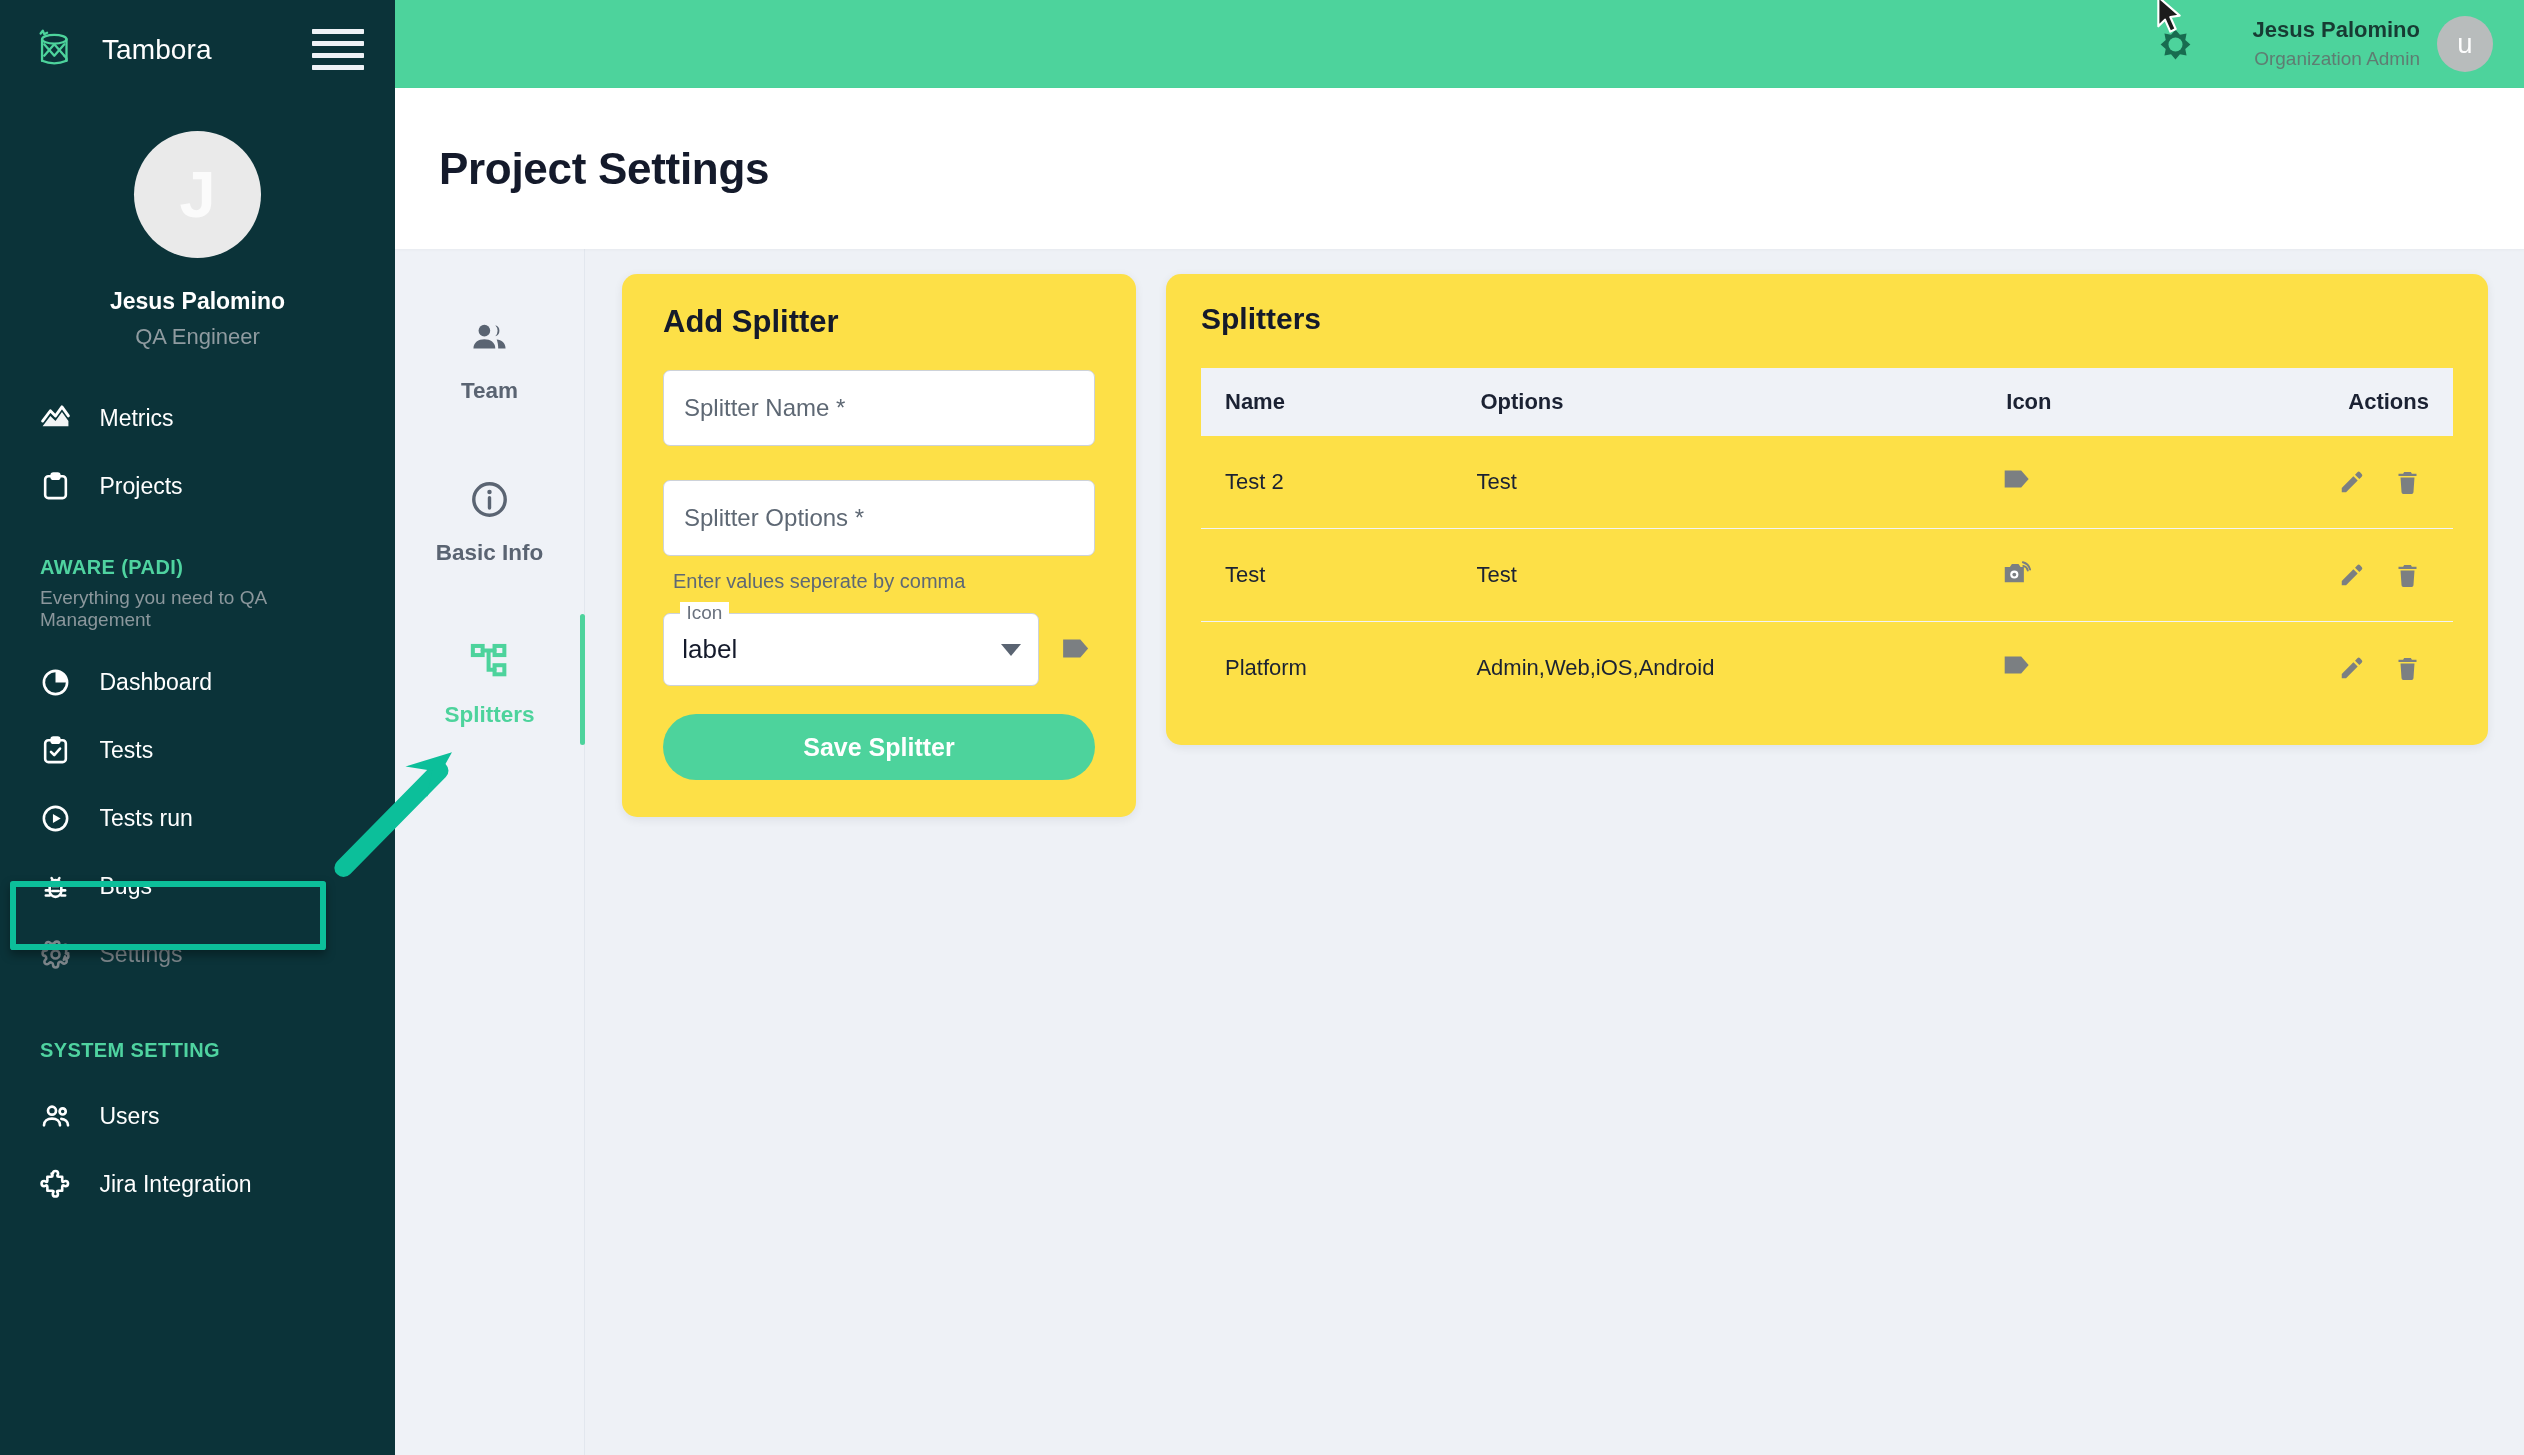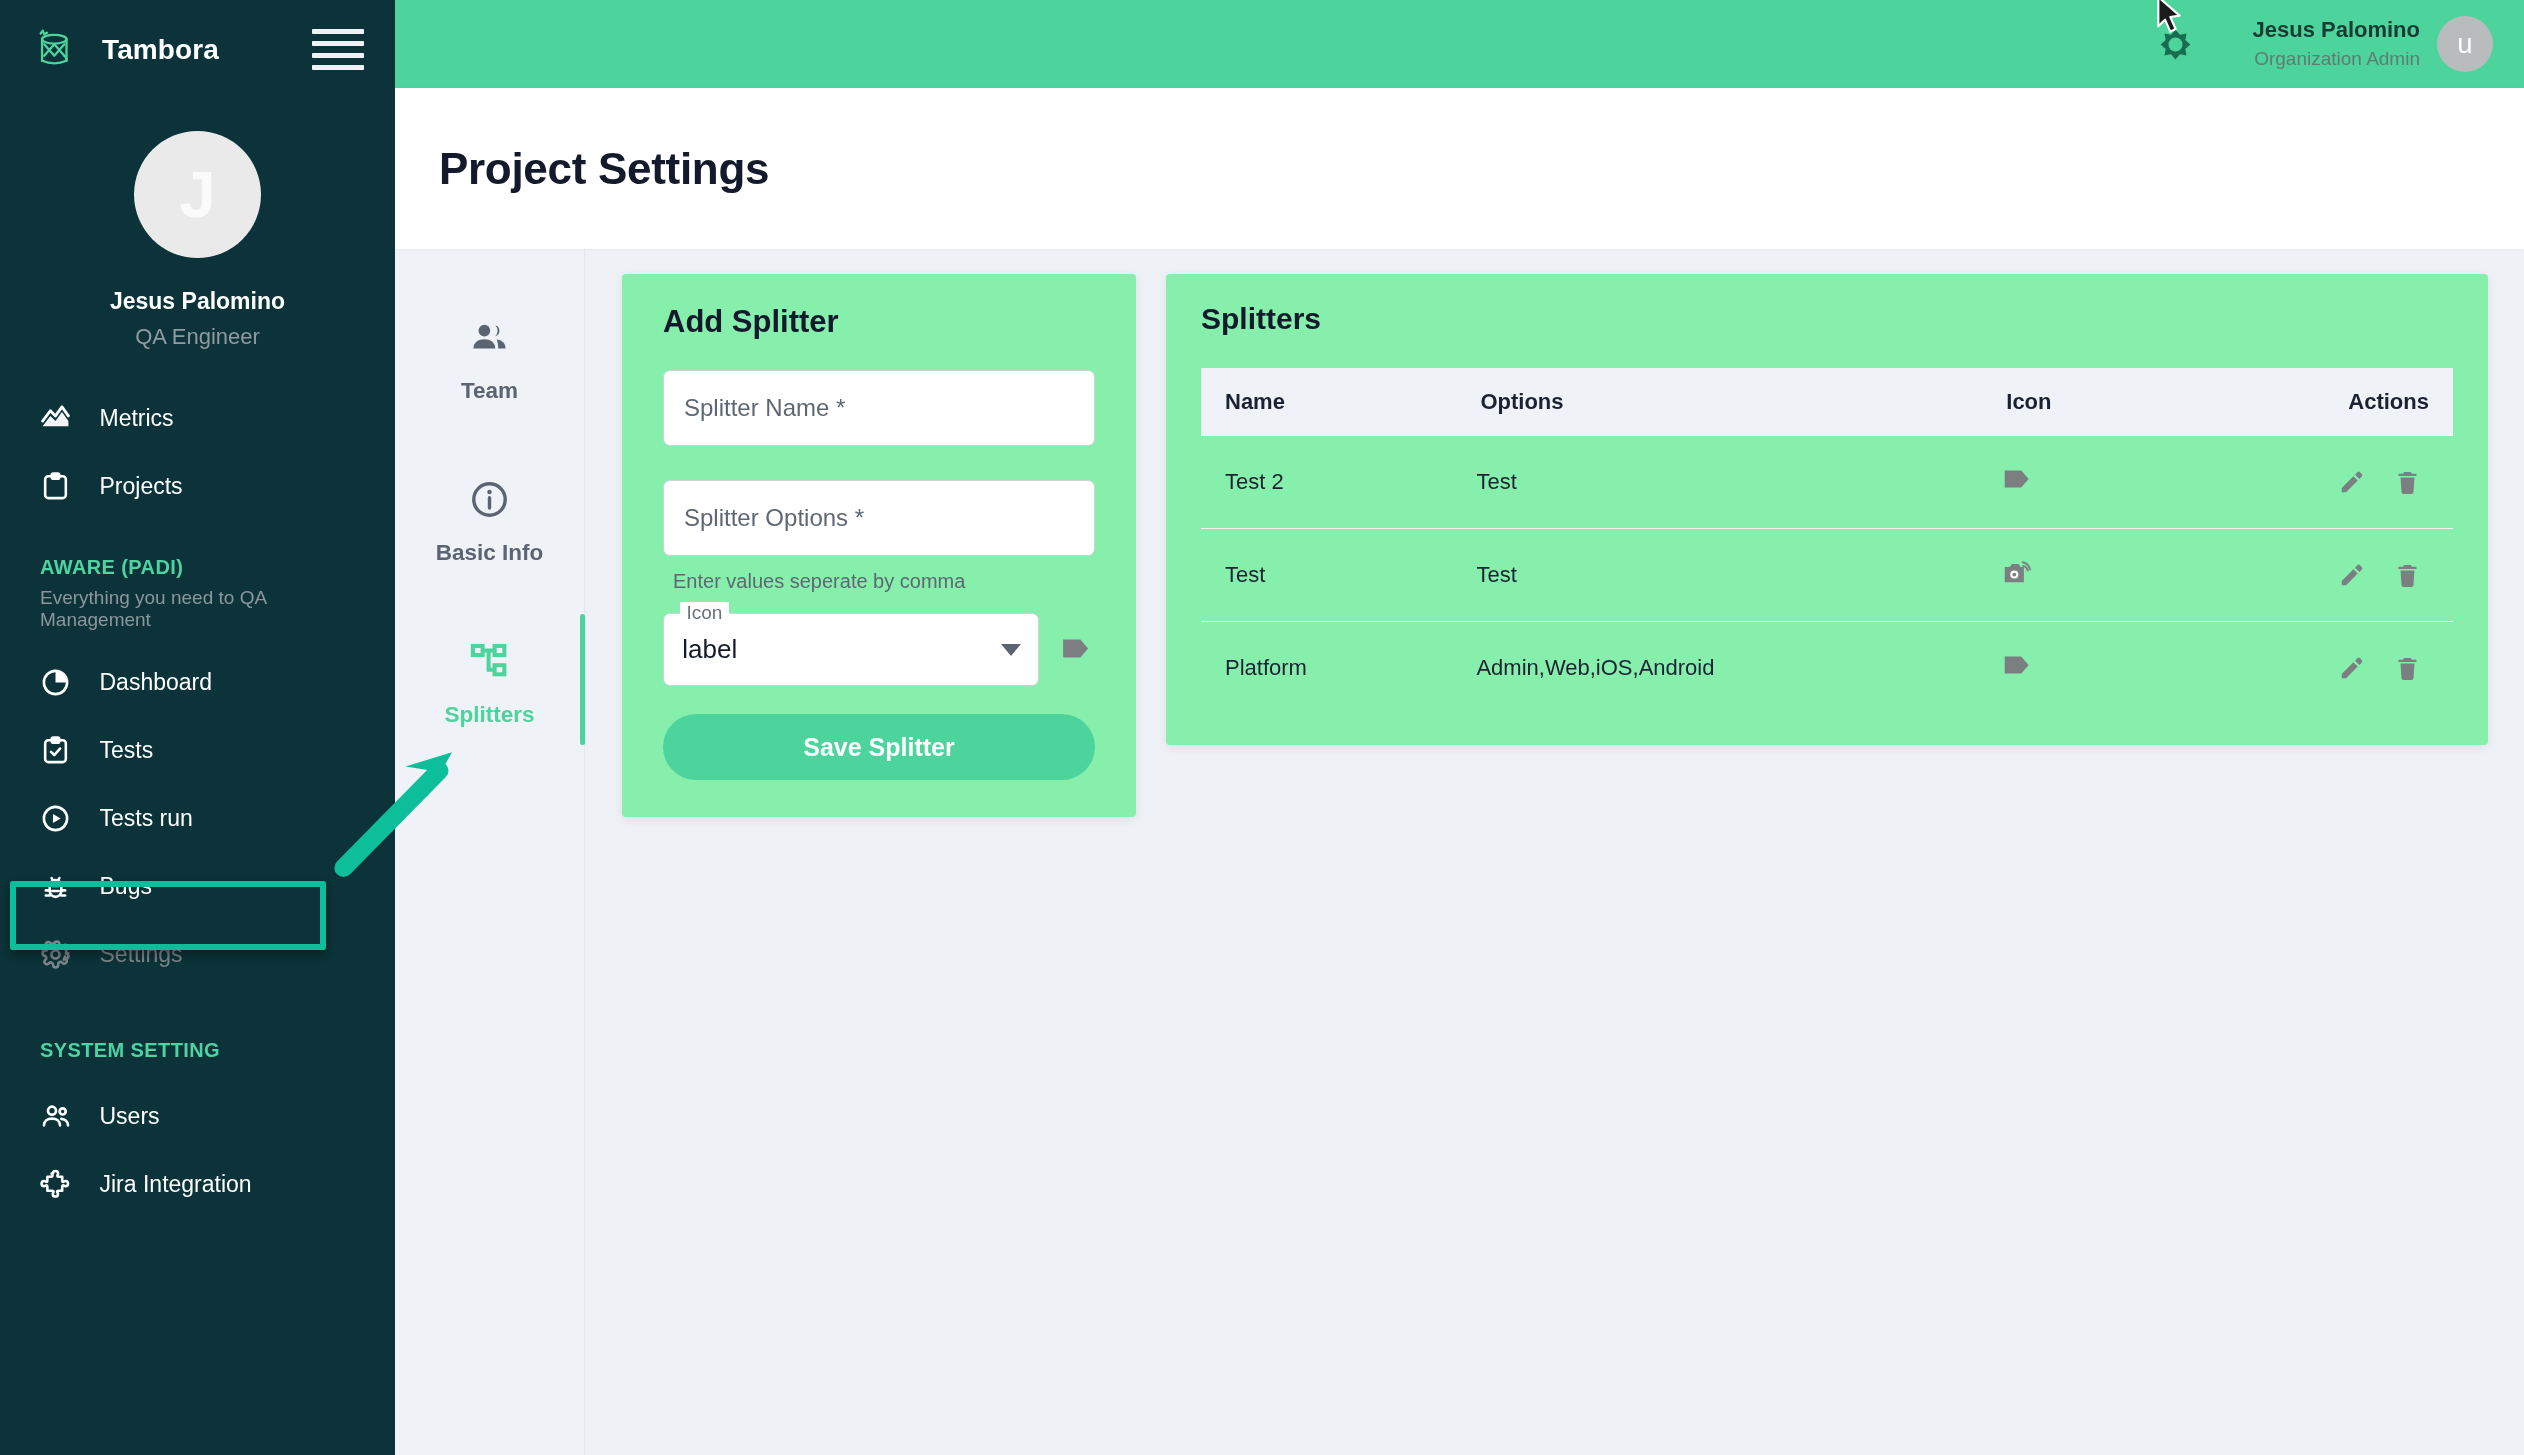--- a/index.html
+++ b/index.html
@@ -18,21 +18,21 @@
     flex:0 0 395px;
     position:relative;
     z-index:5;
   }
   .brand-row {
     height:99px; display:flex; align-items:center;
     padding:0 31px 0 32px;
   }
   .brand-logo { width:46px; height:46px; flex:0 0 46px; }
   .brand-name {
-    color:#ffffff; font-size:28px; font-weight:700;
+    color:#ffffff; font-size:28px; font-weight:400;
     margin-left:24px; letter-spacing:0.1px;
   }
   .hamburger {
     margin-left:auto; width:52px; height:42px;
     display:flex; flex-direction:column; justify-content:center;
     gap:6.3px; cursor:pointer;
   }
   .hamburger i { display:block; height:5.6px; background:#eef2f6; border-radius:0.7px; }
 
   .avatar-wrap { display:flex; flex-direction:column; align-items:center; margin-top:32px; }
@@ -109,21 +109,21 @@
   .tab.active .tlabel { color:#4dd39c; font-weight:600; }
   .tab .indicator {
     position:absolute; right:-1.4px; top:15.5px; bottom:15.5px;
     width:5px; background:#4dd39c; border-radius:2.8px; display:none;
   }
   .tab.active .indicator { display:block; }
 
   .content { flex:1 1 auto; padding:25px 37px 0 37px; display:flex; gap:30px; align-items:flex-start; min-width:0; }
 
   .card {
-    background:#86efac; border-radius:4px;
+    background:#fde047; border-radius:15px;
     box-shadow:0 2.1px 10px rgba(17,24,39,.07);
   }
 
   
   .card-add { width:514px; flex:0 0 514px; padding:30px 41px 37px 41px; }
   .card-add h2 { font-size:31px; font-weight:800; color:#141a2b; margin-bottom:30px; }
 
   .tf {
     width:100%; height:76px; border:1.4px solid #cdd2d9; border-radius:7px;
     padding:0 20px; font-size:24px; font-family:"Liberation Sans", sans-serif;

